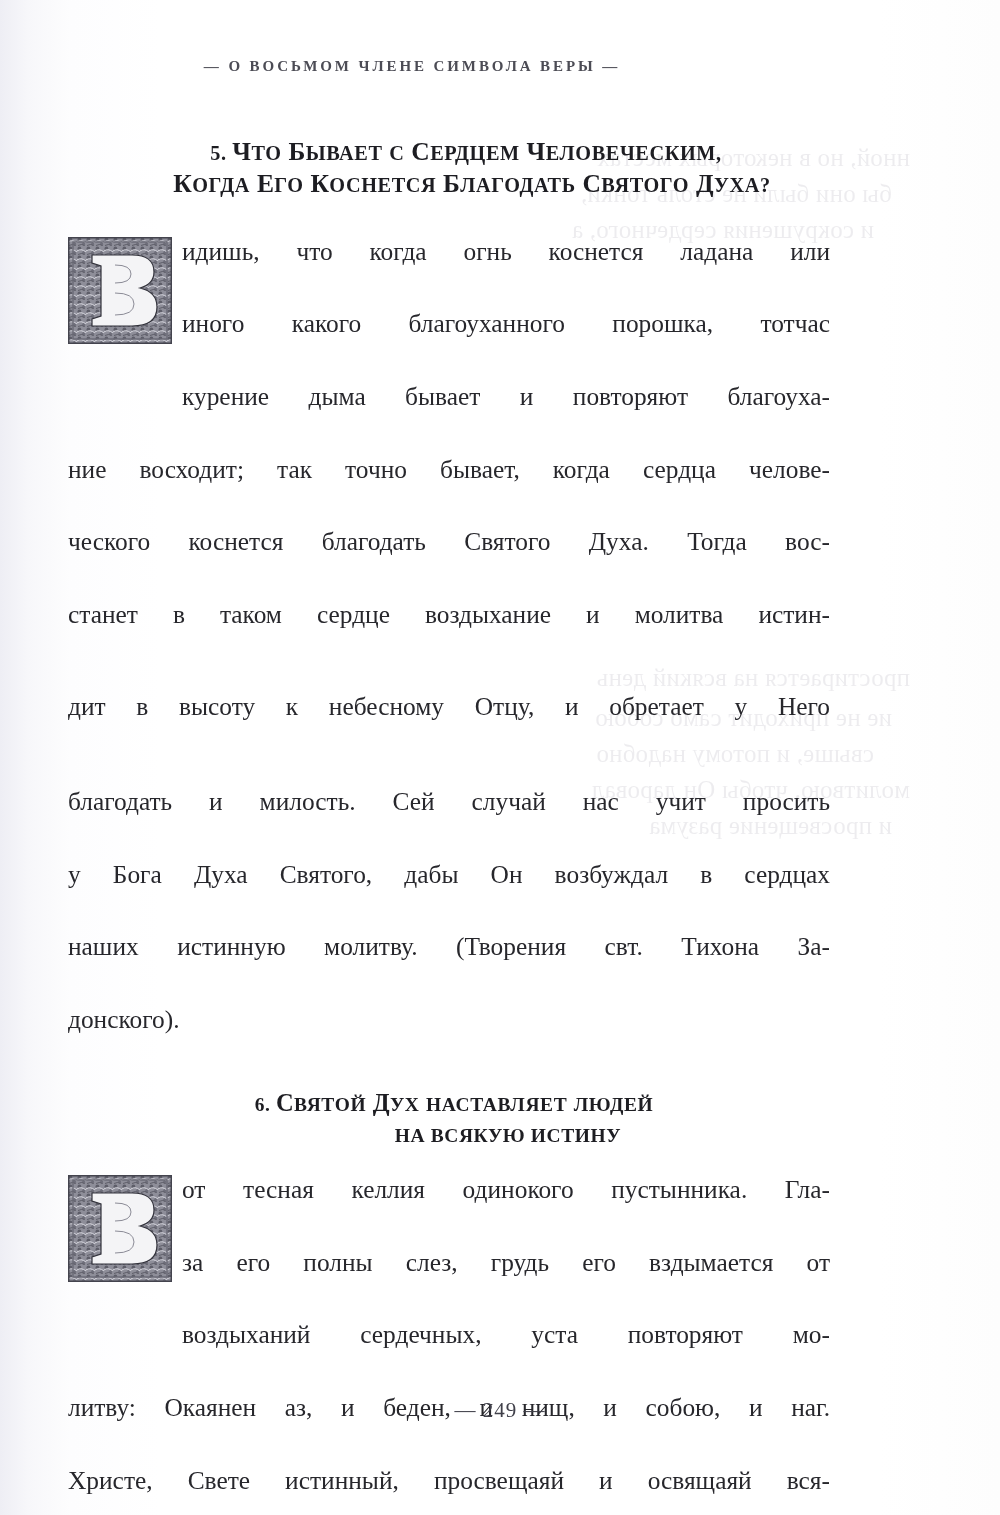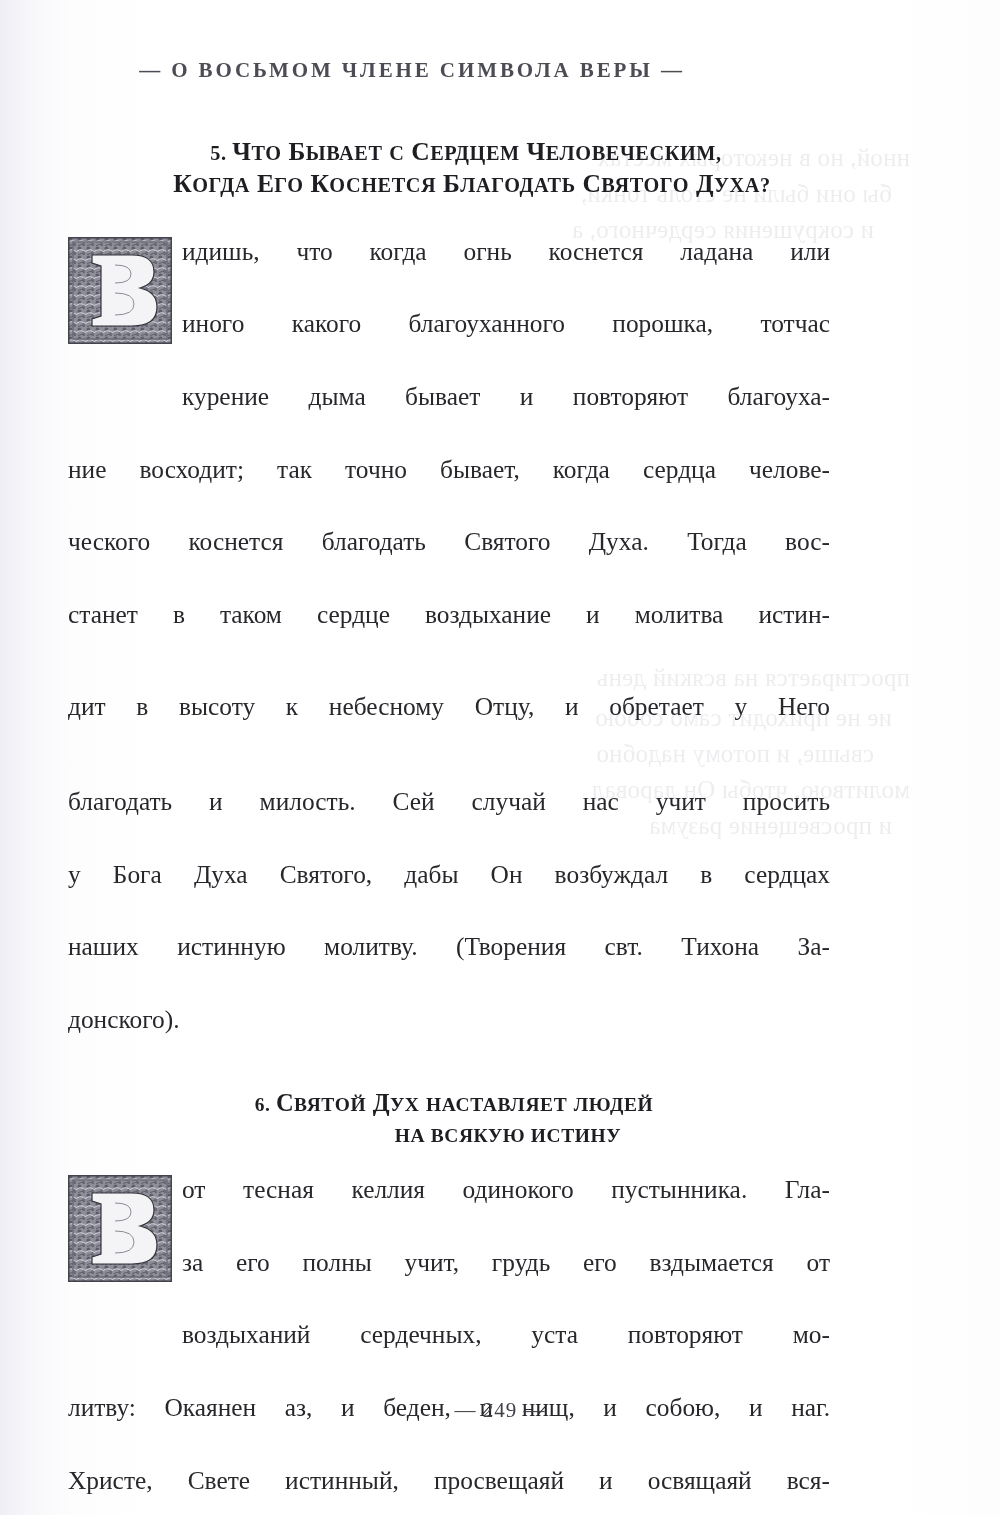--- a/index.html
+++ b/index.html
@@ -48,21 +48,21 @@
     z-index: 2;
   }
 
   
   .running-head {
     position: absolute;
     left: 0;
     top: 58px;
     width: 824px;
     text-align: center;
-    font-size: 21px;
+    font-size: 15px;
     letter-spacing: 2.9px;
     font-weight: 700;
     color: #4c4c55;
     text-transform: uppercase;
     font-family: "Liberation Serif", "DejaVu Serif", serif;
   }
 
   
   .textblock {
     position: absolute;
@@ -258,21 +258,21 @@
               <path d="M24 18 h40 q22 0 22 17 q0 12 -14 16 q17 4 17 19 q0 19 -25 19 h-40 v-7 l9 -3 v-50 l-9 -3 z"></path>
             </g>
             <g fill="none" stroke="#8b8b96" stroke-width="1">
               <path d="M47 28 q16 0 16 9 q0 9 -16 9"></path>
               <path d="M47 56 q19 0 19 11 q0 11 -19 11"></path>
             </g>
           </svg>
         </span>
 
         <span class="line j">от тесная келлия одинокого пустынника. Гла-</span>
-        <span class="line j">за его полны учит, грудь его вздымается от</span>
+        <span class="line j">за его полны слез, грудь его вздымается от</span>
         <span class="line j">воздыханий сердечных, уста повторяют мо-</span>
         <span class="line j nl" style="padding-left: 0px;">литву: Окаянен аз, и беден, и нищ, и собою, и наг.</span>
         <span class="line j nl" style="padding-left: 0px;">Христе, Свете истинный, просвещаяй и освящаяй вся-</span>
 
       </div>
 
     </div>
 
     <div class="folio">— 249 —</div>
 

